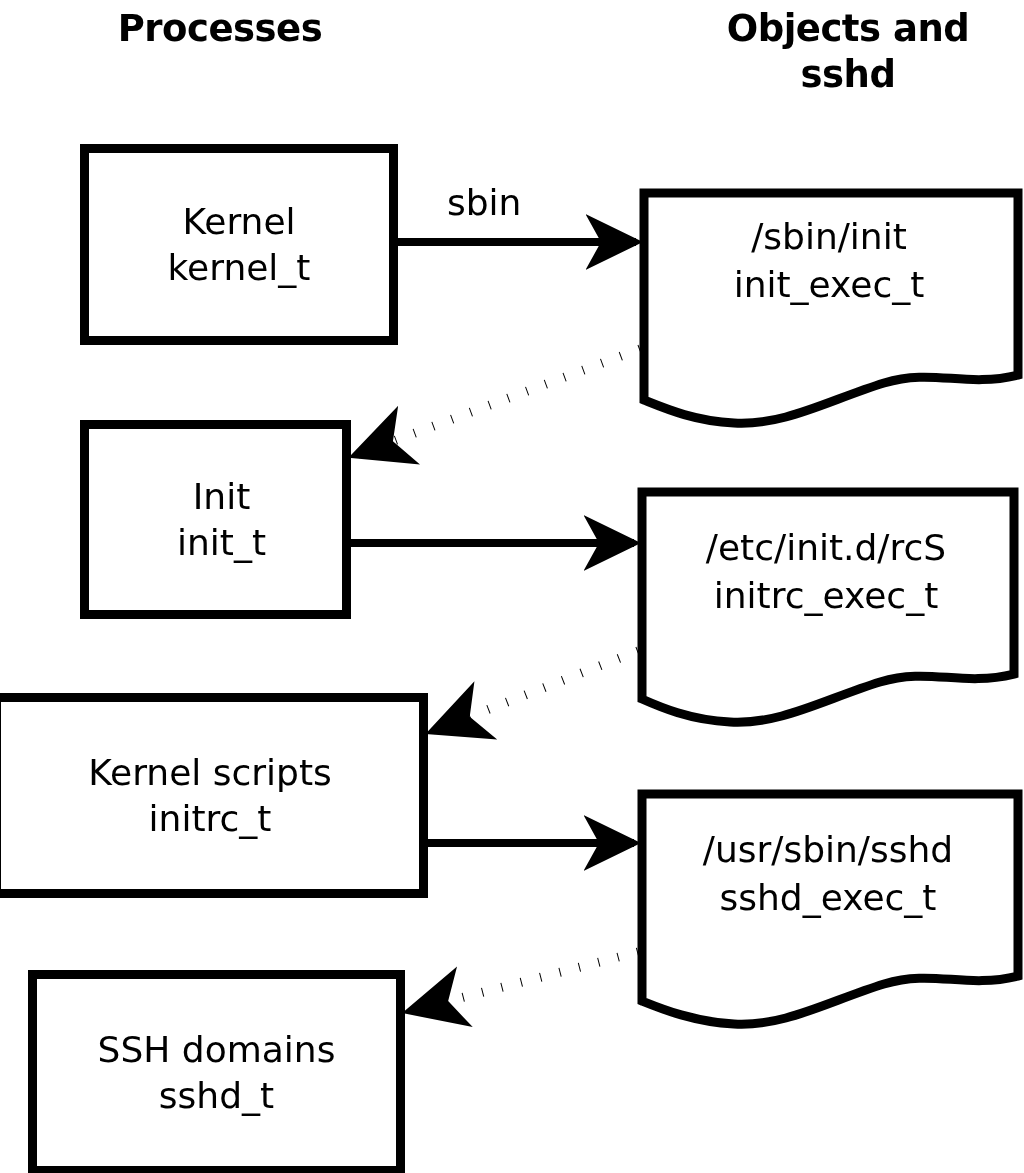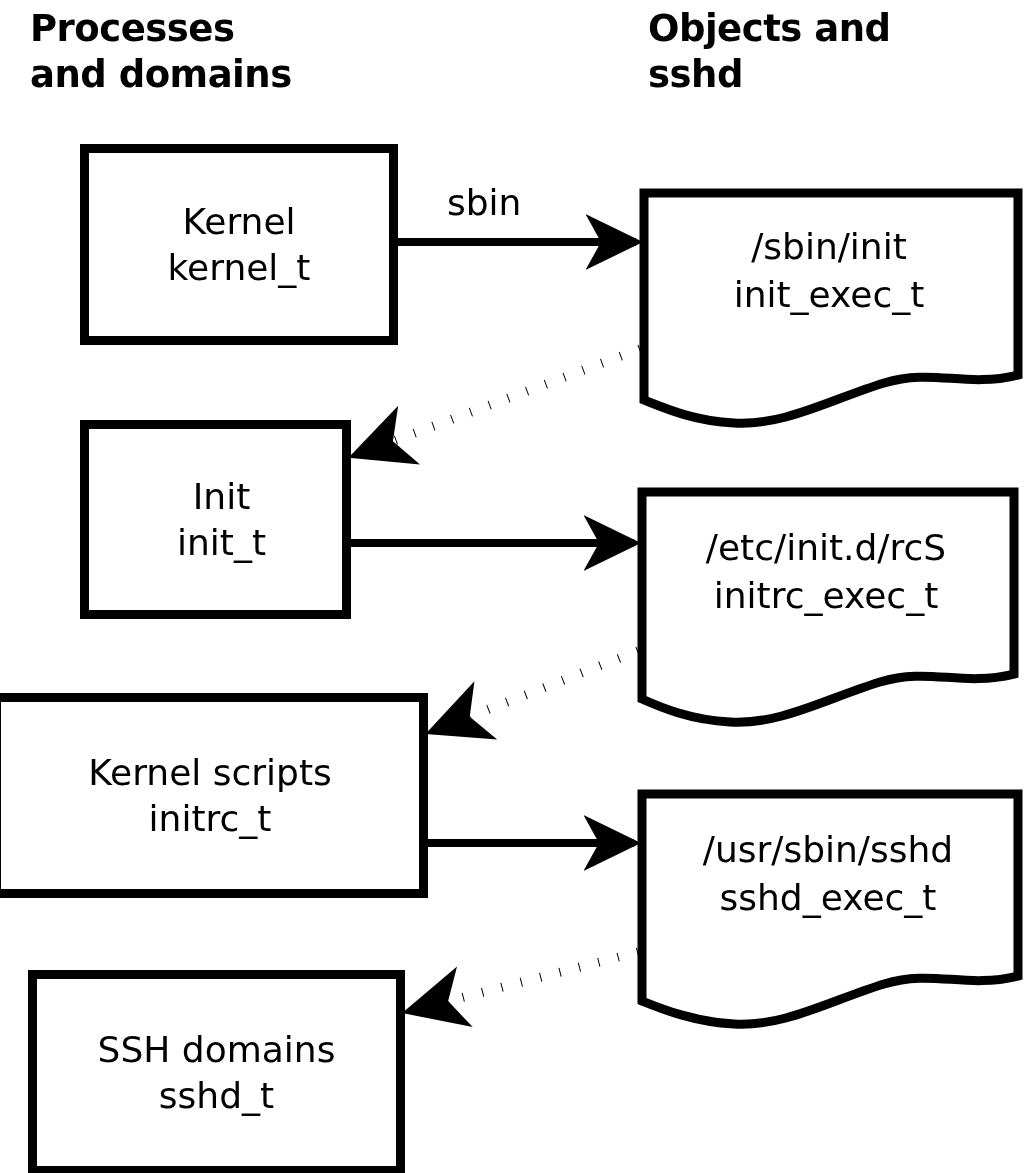--- a/index.html
+++ b/index.html
@@ -17,21 +17,21 @@
   }
 
   
   .col-heading {
     position: absolute;
     font-family: "DejaVu Sans", sans-serif;
     font-weight: bold;
     font-size: 37px;
     line-height: 46px;
     color: #000000;
-    text-align: left;
+    text-align: center;
     letter-spacing: -0.5px;
   }
   #heading-left  { left: 30px;  top: 6px;  width: 380px; }
   #heading-right { left: 648px; top: 6px;  width: 400px; }
 
   
   .proc-box {
     position: absolute;
     box-sizing: border-box;
     border: 9px solid #000000;
@@ -74,21 +74,21 @@
   .doc-label .line {
     font-size: 36px;
     line-height: 48px;
     white-space: nowrap;
   }
 
   #doc-init   { left: 634px; top: 183px; width: 390px; height: 250px; }
   #doc-initrc { left: 632px; top: 482px; width: 388px; height: 250px; }
   #doc-sshd   { left: 632px; top: 784px; width: 392px; height: 250px; }
 
-  #doc-init   .doc-label { top: 40px; }
+  #doc-init   .doc-label { top: 30px; }
   #doc-initrc .doc-label { top: 42px; }
   #doc-sshd   .doc-label { top: 42px; }
 
   
   #connectors {
     position: absolute;
     left: 0;
     top: 0;
     width: 1024px;
     height: 1173px;
@@ -105,21 +105,20 @@
   }
   #label-exec { left: 447px; top: 183px; }
 </style>
 </head>
 <body>
 
 <div id="canvas">
 
   <div class="col-heading" id="heading-left">
     <div>Processes</div>
-    <div>and domains</div>
   </div>
   <div class="col-heading" id="heading-right">
     <div>Objects and</div>
     <div>sshd</div>
   </div>
 
   <svg id="connectors" viewBox="0 0 1024 1173" width="1024" height="1173" xmlns="http://www.w3.org/2000/svg">
     <defs>
       <marker id="arrowSolid" viewBox="0 0 12 12" refX="10.5" refY="6" markerWidth="7.2" markerHeight="7.2" orient="auto-start-reverse">
         <path d="M 0 0.2 L 12 6 L 0 11.8 L 3.2 6 Z" fill="#000000"></path>

